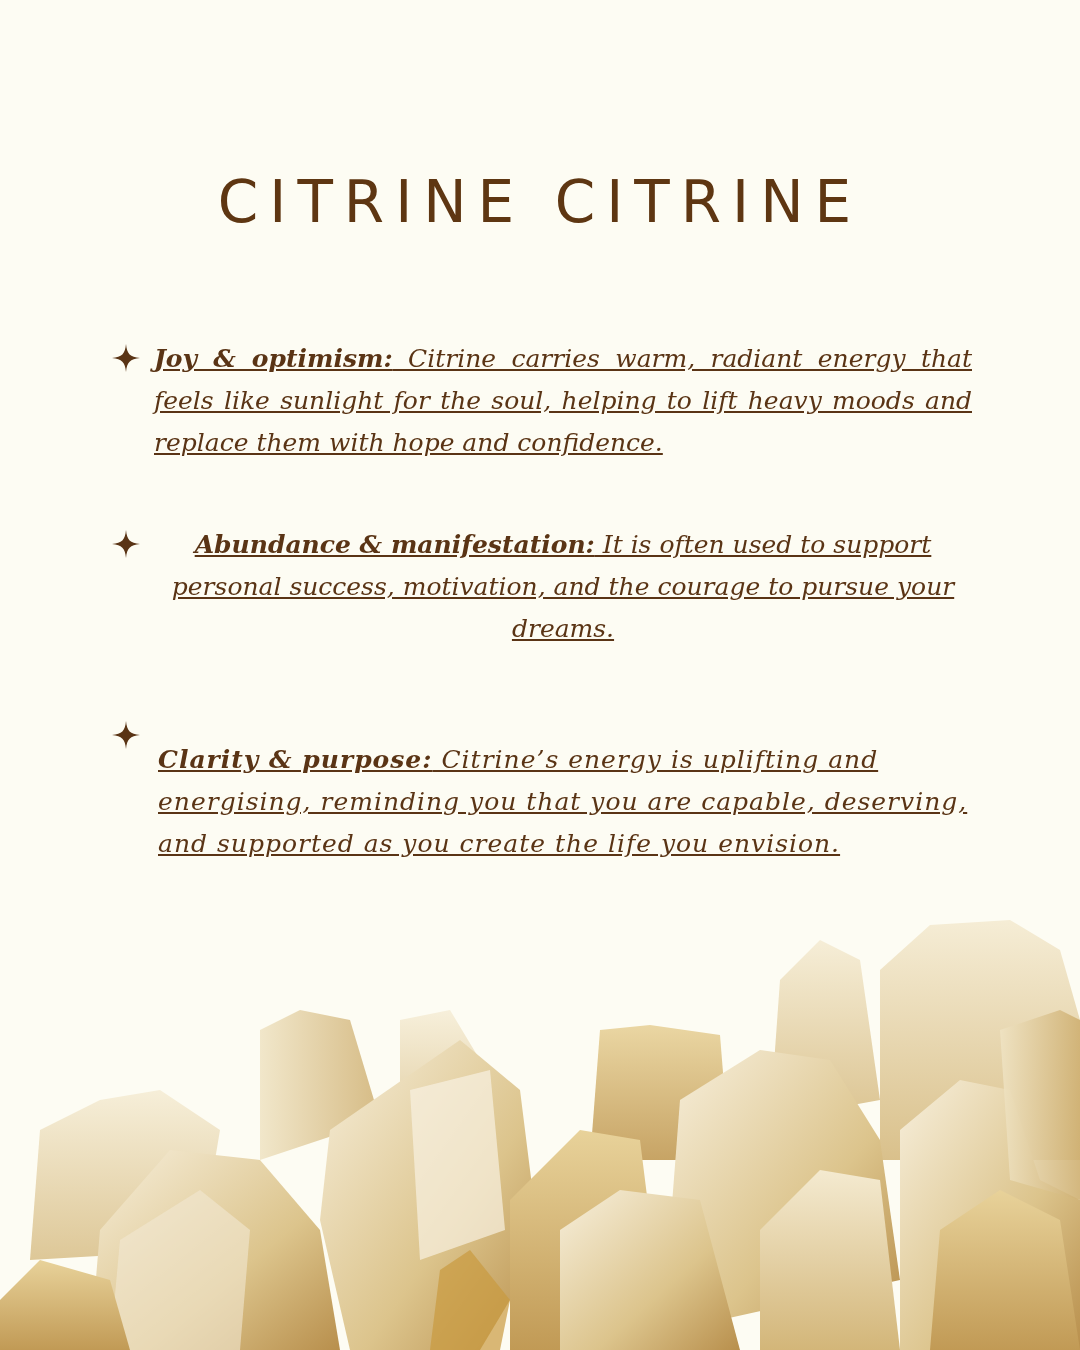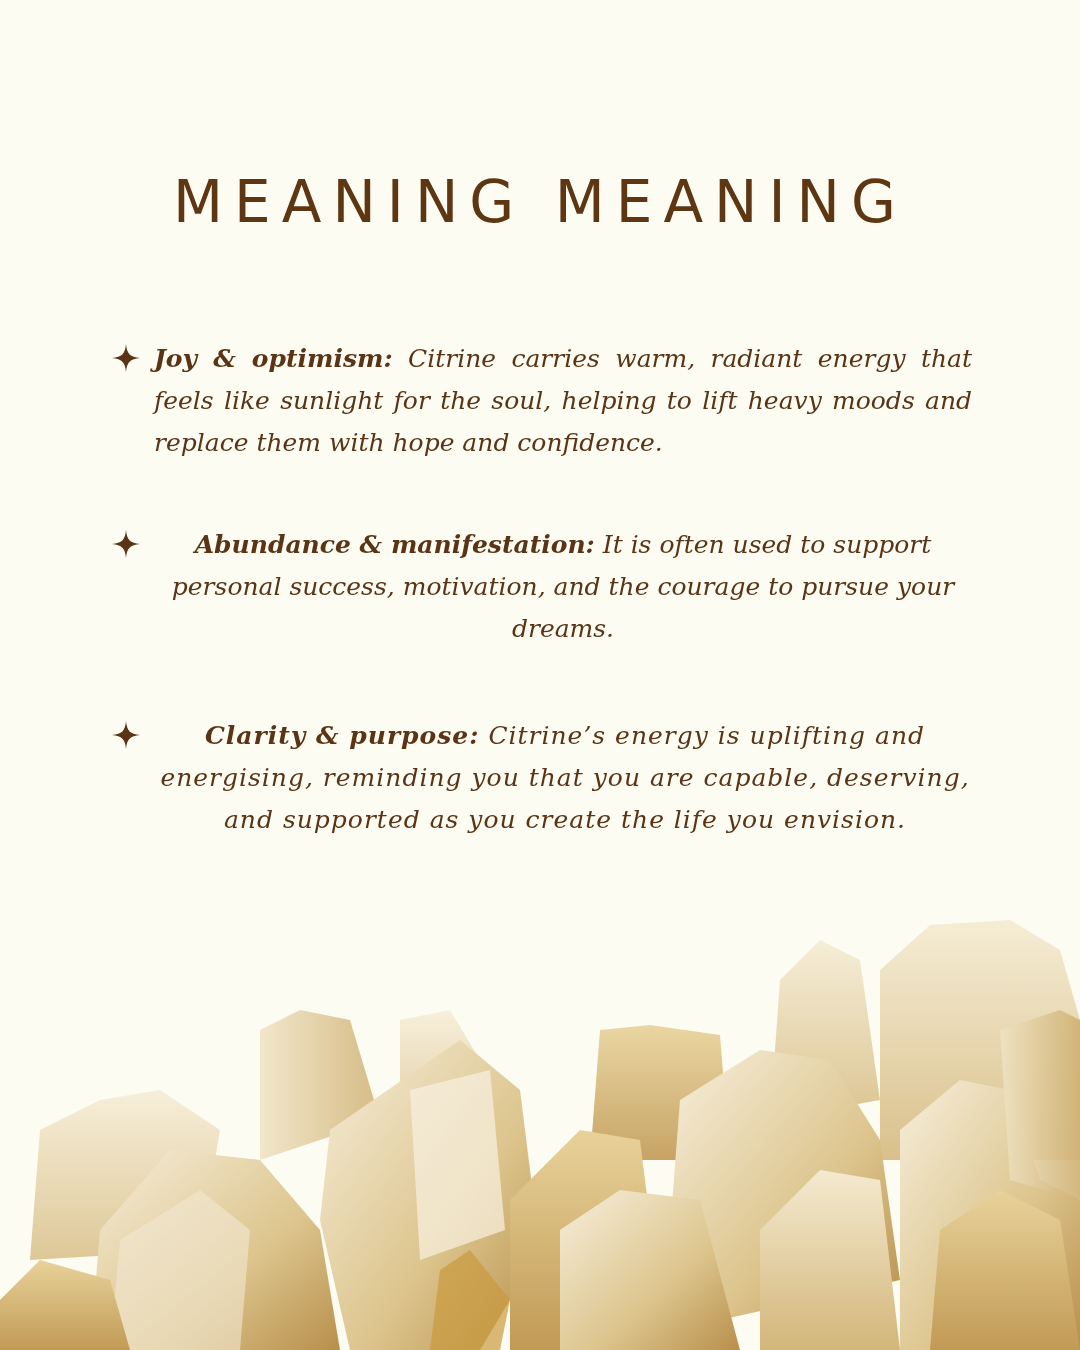--- a/index.html
+++ b/index.html
@@ -1,32 +1,32 @@
 <!DOCTYPE html>
 <html><head>
 <meta charset="utf-8">
 <style>
   html, body { margin:0; padding:0; }
   body { width:1080px; height:1350px; background:#fdfcf3; position:relative; overflow:hidden; font-family:"DejaVu Serif", serif; }
   .title { position:absolute; top:168px; left:0; width:1080px; text-align:center; font-family:"DejaVu Sans", sans-serif; font-size:58px; letter-spacing:11px; color:#5e3612; font-weight:400; margin:0; }
   .item { position:absolute; left:112px; width:860px; color:#5a3415; font-family:"DejaVu Serif", serif; font-style:italic; font-size:25px; line-height:42px; }
   .item .star { position:absolute; left:0; top:6px; width:28px; height:28px; }
-  .item .body { position:absolute; left:42px; right:0; text-align:justify; }
+  .item .body { position:absolute; left:42px; right:0; text-align:justify;text-decoration:underline; }
   .item .lead { font-weight:bold; }
   .item1 { top:338px; }
   .item2 { top:524px; }
   .item3 { top:715px; }
-  .item3 .body { left:46px; text-align:center; letter-spacing:1px; }
+  .item3 .body { left:46px; text-align:left; letter-spacing:1px;margin-top:24px; }
   .item2 .body { text-align:center; }
   .crystals { position:absolute; left:0; top:900px; width:1080px; height:450px; }
 </style>
 </head>
 <body>
 
-<h1 class="title">MEANING MEANING</h1>
+<h1 class="title">CITRINE CITRINE</h1>
 
 <div class="item item1">
   <svg class="star" viewBox="0 0 28 28">
       <path d="M14 0 C15 10 18 13 28 14 C18 15 15 18 14 28 C13 18 10 15 0 14 C10 13 13 10 14 0Z" fill="#5a3415"></path>
     </svg>
   <div class="body"><span class="lead">Joy &amp; optimism:</span><span> Citrine carries warm, radiant energy that feels like sunlight for the soul, helping to lift heavy moods and replace them with hope and confidence.</span></div>
 </div>
 
 <div class="item item2">
   <svg class="star" viewBox="0 0 28 28">

